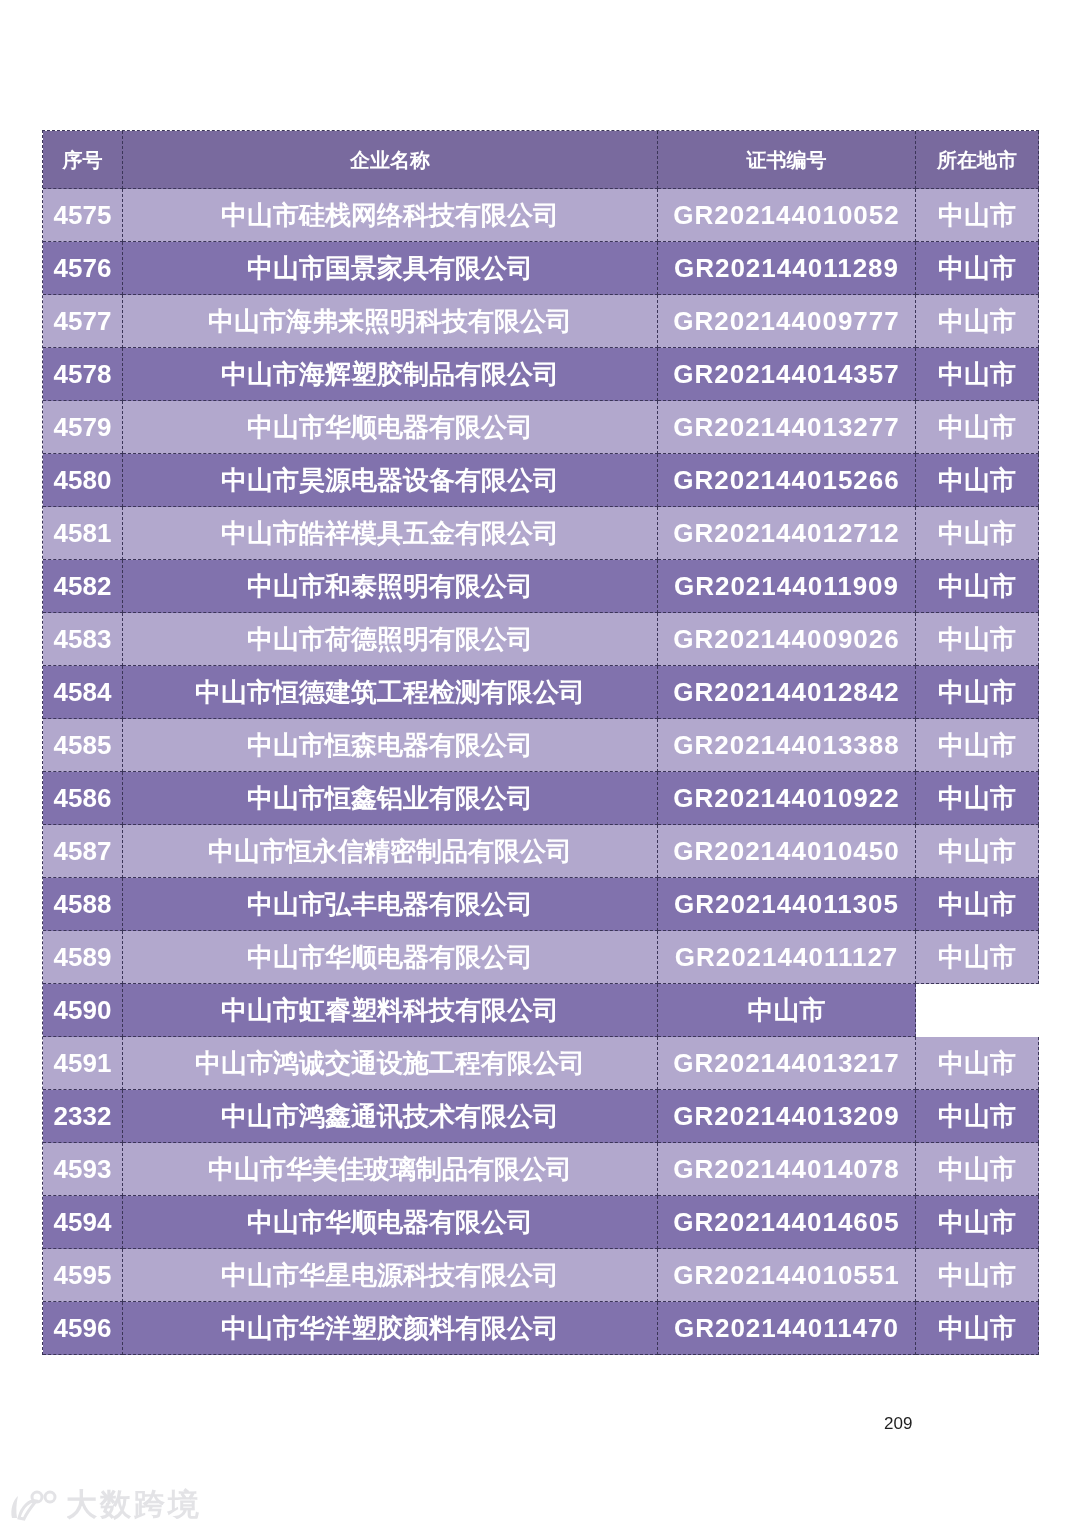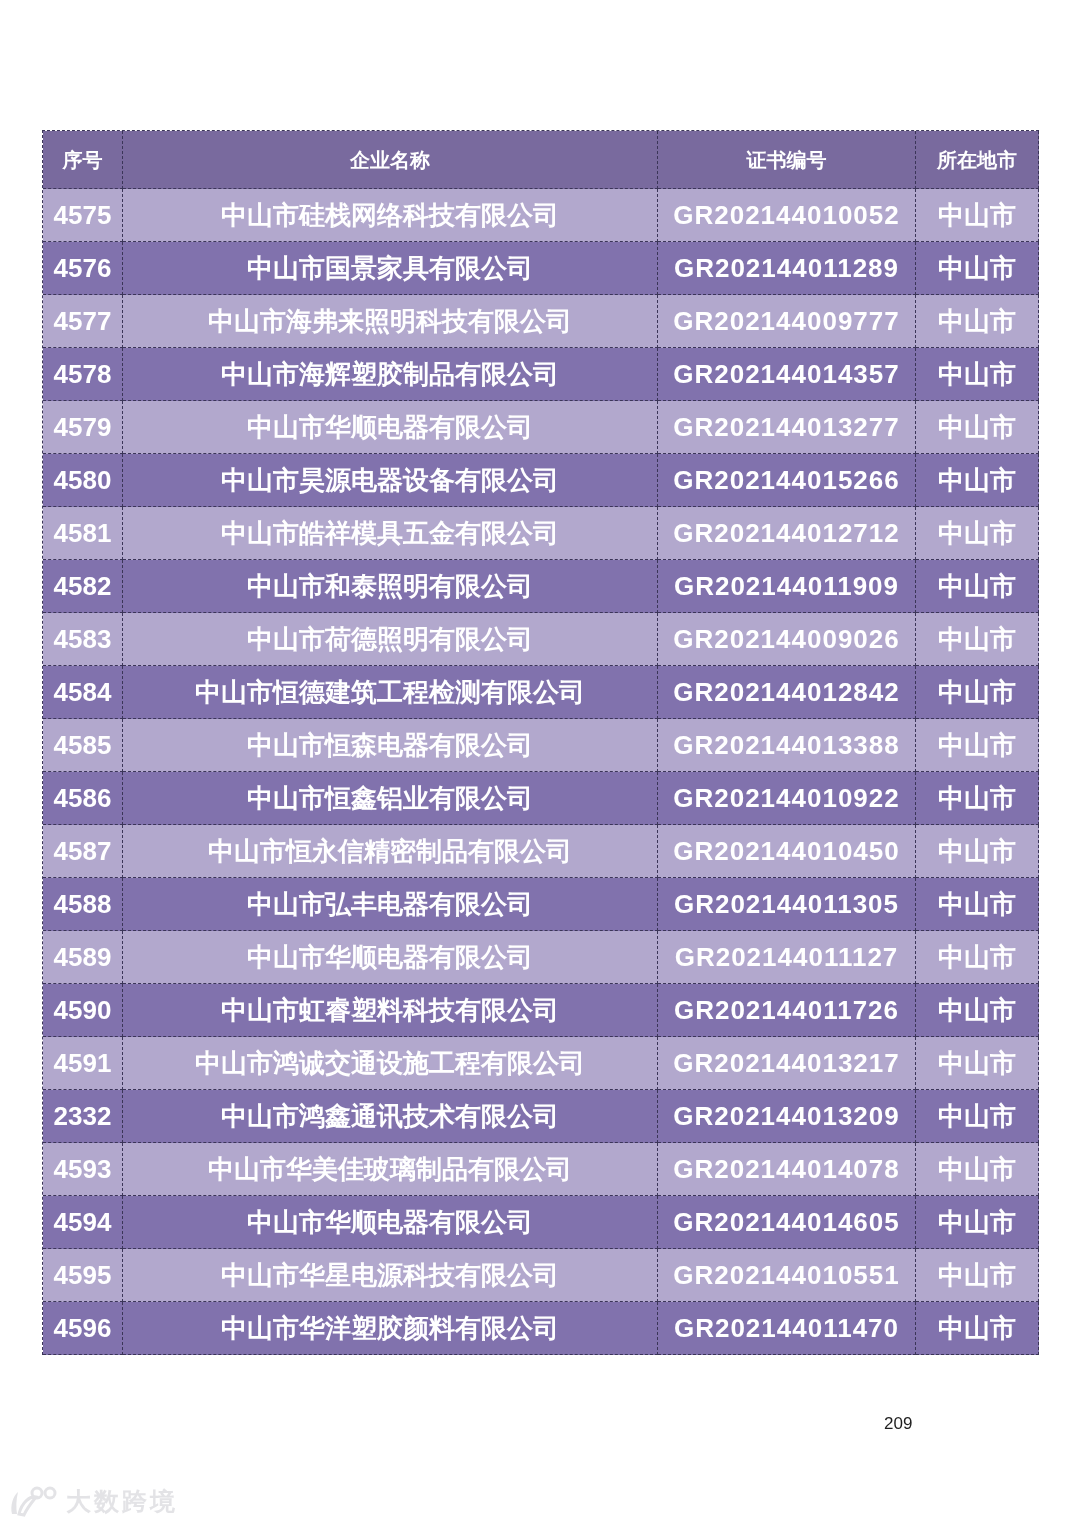--- a/index.html
+++ b/index.html
@@ -21,21 +21,21 @@
   .hcell { background:#796a9e; font-size:20px; }
   .row:nth-child(odd)  .cell { background:#b2a8cd; }
   .row:nth-child(even) .cell { background:#8172ad; }
   .cell.c2 { letter-spacing:1px; }
 
   .page-number { position:absolute; left:884px; top:1414px;
     font-size:17px; color:#1f1f1f; font-weight:normal; }
 
   .watermark { position:absolute; left:6px; top:1484px;
     display:flex; align-items:center; gap:8px; color:#e3e3e6; }
-  .watermark-text { font-size:25px; font-weight:bold; letter-spacing:3px; }
+  .watermark-text { font-size:31px; font-weight:bold; letter-spacing:3px; }
   .watermark svg { display:block; }
 </style>
 </head>
 <body>
 
 <div class="cert-table">
   <div class="hrow">
     <div class="hcell">序号</div>
     <div class="hcell">企业名称</div>
     <div class="hcell">证书编号</div>
@@ -128,21 +128,20 @@
       </div>
       <div class="row">
         <div class="cell c0">4589</div>
         <div class="cell c1">中山市华顺电器有限公司</div>
         <div class="cell c2">GR202144011127</div>
         <div class="cell c3">中山市</div>
       </div>
       <div class="row">
         <div class="cell c0">4590</div>
         <div class="cell c1">中山市虹睿塑料科技有限公司</div>
-        <div class="cell c2">GR202144011726</div>
         <div class="cell c3">中山市</div>
       </div>
       <div class="row">
         <div class="cell c0">4591</div>
         <div class="cell c1">中山市鸿诚交通设施工程有限公司</div>
         <div class="cell c2">GR202144013217</div>
         <div class="cell c3">中山市</div>
       </div>
       <div class="row">
         <div class="cell c0">2332</div>

